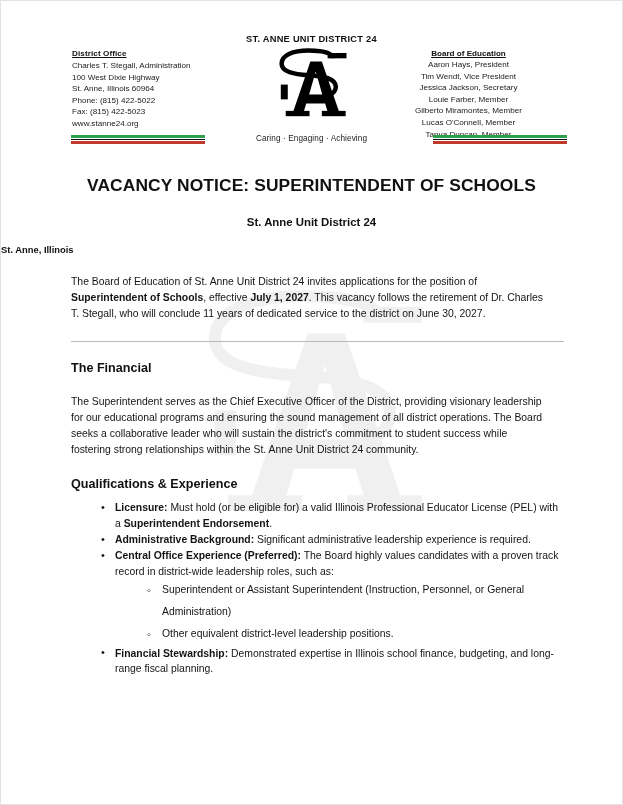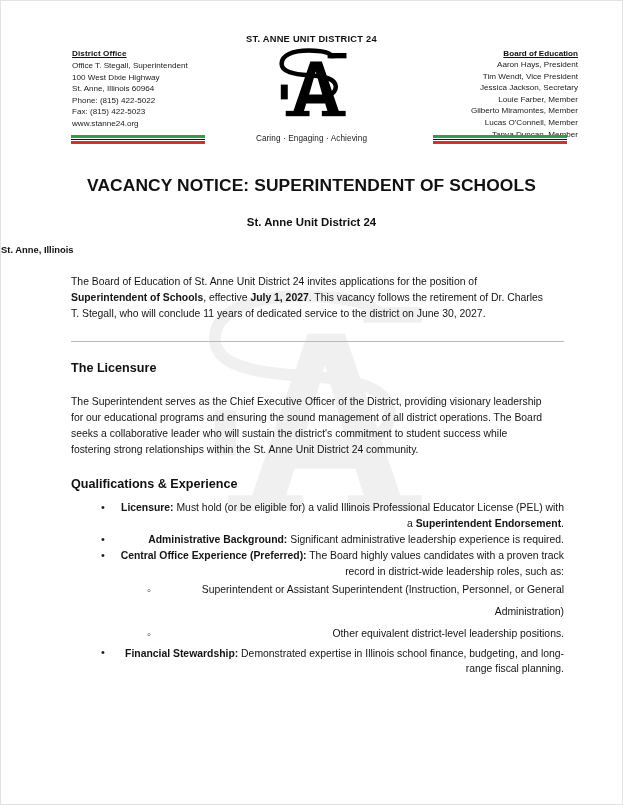--- a/index.html
+++ b/index.html
@@ -89,24 +89,24 @@
   .logo-wrap svg { width: 100%; height: 100%; display: block; }
   .tagline {
     font-size: 8.2px;
     color: #1a1a1a;
     margin-top: 10px;
     letter-spacing: 0.1px;
   }
 
   .lh-right {
     position: absolute;
-    right: 44px;
+    right: 66px;
     top: 48px;
     width: 175px;
-    text-align: right;
+    text-align: center;
   }
   .lh-right .lh-title {
     font-size: 8.1px;
     font-weight: bold;
     text-decoration: underline;
     margin-bottom: 1px;
   }
   .lh-right .lh-line {
     font-size: 8.1px;
     line-height: 11.6px;
@@ -179,21 +179,20 @@
     padding-left: 30px;
     list-style: none;
   }
   ul.blist > li {
     font-size: 10.4px;
     line-height: 15.6px;
     margin-bottom: 0.5px;
     position: relative;
     padding-left: 14px;
     color: #141414;
-    text-align: right;
   }
   ul.blist > li::before {
     content: "\2022";
     position: absolute;
     left: 0;
     top: -0.5px;
     font-size: 11px;
     color: #141414;
   }
   ul.sublist {
@@ -237,21 +236,21 @@
       </g>
     </svg>
   </div>
 
   <div class="content">
 
     <div class="letterhead">
 
       <div class="lh-left">
         <div class="lh-title">District Office</div>
-        <div class="lh-line">Office T. Stegall, Superintendent</div>
+        <div class="lh-line">Charles T. Stegall, Administration</div>
         <div class="lh-line">100 West Dixie Highway</div>
         <div class="lh-line">St. Anne, Illinois 60964</div>
         <div class="lh-line">Phone: (815) 422-5022</div>
         <div class="lh-line">Fax: (815) 422-5023</div>
         <div class="lh-line">www.stanne24.org</div>
       </div>
 
       <div class="lh-center">
         <div class="dist-name">ST. ANNE UNIT DISTRICT 24</div>
         <div class="logo-wrap">
@@ -301,21 +300,21 @@
     <h1 class="doc-title">VACANCY NOTICE: SUPERINTENDENT OF SCHOOLS</h1>
     <div class="doc-sub1">St. Anne Unit District 24</div>
     <div class="doc-sub2">St. Anne, Illinois</div>
 
     <div class="body-wrap">
 
       <p class="para"><span>The Board of Education of St. Anne Unit District 24 invites applications for the position of </span><b>Superintendent of Schools</b><span>, effective </span><b>July 1, 2027</b><span>. This vacancy follows the retirement of Dr. Charles T. Stegall, who will conclude 11 years of dedicated service to the district on June 30, 2027.</span></p>
 
       <hr class="sep">
 
-      <h2 class="section">The Licensure</h2>
+      <h2 class="section">The Financial</h2>
       <p class="para">The Superintendent serves as the Chief Executive Officer of the District, providing visionary leadership for our educational programs and ensuring the sound management of all district operations. The Board seeks a collaborative leader who will sustain the district's commitment to student success while fostering strong relationships within the St. Anne Unit District 24 community.</p>
 
       <h2 class="section">Qualifications &amp; Experience</h2>
 
       <ul class="blist">
 
         <li><span class="lbl">Licensure:</span><span> Must hold (or be eligible for) a valid Illinois Professional Educator License (PEL) with a </span><b>Superintendent Endorsement</b><span>.</span></li>
 
         <li><span class="lbl">Administrative Background:</span><span> Significant administrative leadership experience is required.</span></li>
 

